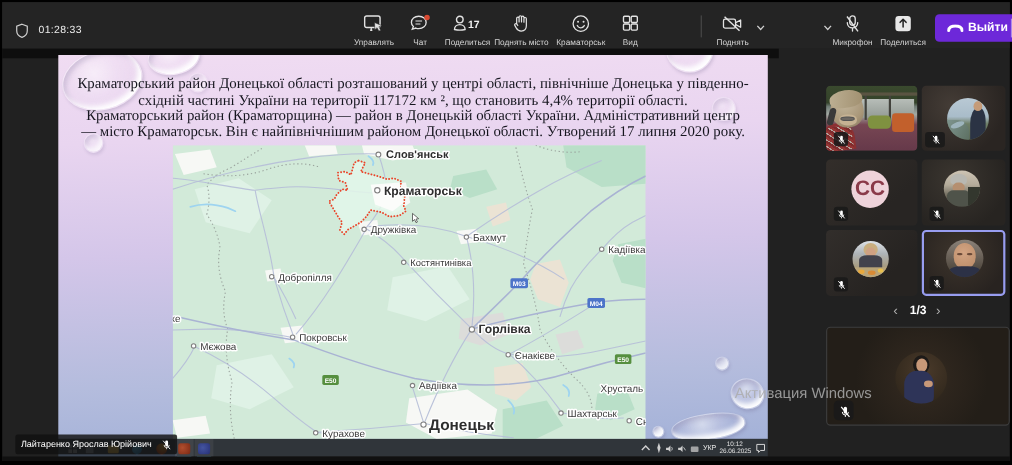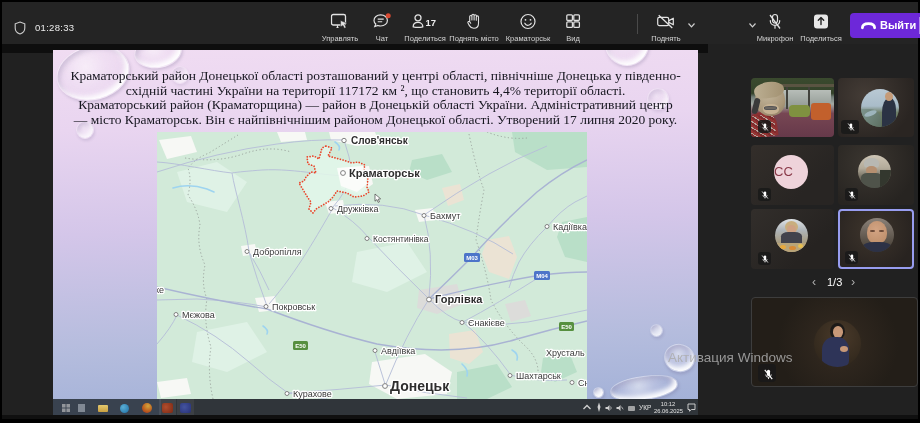--- a/index.html
+++ b/index.html
@@ -335,20 +335,27 @@
         <path d="M0.5 3 H2.5 L4.5 1 V7 L2.5 5 H0.5 Z" fill="#cfcfcf"></path>
         <line x1="5.4" y1="2.6" x2="7.2" y2="5.4" stroke="#cfcfcf" stroke-width="0.8"></line>
       </svg>
     <div style="position:absolute;left:575px;top:7px;width:7px;height:5px;background:rgba(200,200,200,0.75);border-radius:1px;"></div>
     <span style="position:absolute;left:586px;top:5px;font-size:6.5px;color:#e2e2e2;">УКР</span>
     <div style="position:absolute;left:601px;top:2px;width:28px;text-align:center;font-size:5.8px;line-height:6.5px;color:#e2e2e2;">10:12<br>26.06.2025</div>
     <svg style="position:absolute;left:634px;top:4px" width="9" height="9" viewBox="0 0 9 9">
         <path d="M1 1 H8 V6.5 H4.5 L2.5 8.2 V6.5 H1 Z" fill="none" stroke="#d8d8d8" stroke-width="0.9"></path>
       </svg>
   </div>
+  <div id="nlabel">Лайтаренко Ярослав Юрійович
+    <svg style="position:absolute;right:4px;top:4px" width="11" height="11" viewBox="0 0 16 16">
+        <path d="M8 2.2 a1.9 1.9 0 0 1 1.9 1.9 V8 a1.9 1.9 0 0 1-3.8 0 V4.1 A1.9 1.9 0 0 1 8 2.2 Z" fill="#fff"></path>
+        <path d="M4.6 8 a3.4 3.4 0 0 0 6.8 0 M8 11.4 V13.6" stroke="#fff" stroke-width="1.1" fill="none"></path>
+        <line x1="3.4" y1="2.4" x2="12.6" y2="13.6" stroke="#fff" stroke-width="1.2"></line>
+      </svg>
+  </div>
 
   <div class="tile" style="left:749px;top:76px;width:83px;height:59px;">
     <div style="position:absolute;inset:0;background:linear-gradient(180deg,#3a4a2e 0%,#34422a 26%,#707c76 32%,#a3aaa4 44%,#774653 60%,#66394a 100%);"></div>
     <div style="position:absolute;left:30px;top:12px;width:50px;height:17px;background:linear-gradient(#b7bdb8,#939b95);"></div>
     <div style="position:absolute;left:35px;top:8px;width:2px;height:23px;background:#42423c;"></div>
     <div style="position:absolute;left:57px;top:8px;width:2px;height:23px;background:#42423c;"></div>
     <div style="position:absolute;left:28px;top:6px;width:55px;height:3px;background:#5a5442;"></div>
     <div style="position:absolute;left:38px;top:27px;width:21px;height:12px;border-radius:4px;background:#7f9140;"></div>
     <div style="position:absolute;left:60px;top:25px;width:20px;height:17px;border-radius:3px;background:#c2602c;"></div>
     <div style="position:absolute;left:-2px;top:34px;width:28px;height:25px;background:#8c3032;border-radius:10px 14px 0 0;transform:rotate(-8deg);"></div>
@@ -375,21 +382,21 @@
     </div>
     <div class="micb" style="left:3px;bottom:3px;width:18px;height:14px;">
         <svg style="margin-left:3px" width="10" height="10" viewBox="0 0 16 16">
           <path d="M8 2.2 a1.9 1.9 0 0 1 1.9 1.9 V8 a1.9 1.9 0 0 1-3.8 0 V4.1 A1.9 1.9 0 0 1 8 2.2 Z" fill="#fff"></path>
           <path d="M4.6 8 a3.4 3.4 0 0 0 6.8 0 M8 11.4 V13.6" stroke="#fff" stroke-width="1.1" fill="none"></path>
           <line x1="3.4" y1="2.4" x2="12.6" y2="13.6" stroke="#fff" stroke-width="1.4"></line>
         </svg>
       </div>
   </div>
   <div class="tile" style="left:749px;top:143px;width:83px;height:60px;background:linear-gradient(135deg,#332e2a,#282523 70%);">
-    <div style="position:absolute;left:23px;top:10px;width:34px;height:34px;border-radius:50%;background:#eed3da;line-height:34px;font-size:13px;font-weight:normal;color:#8a3a49;">CC</div>
+    <div style="position:absolute;left:23px;top:10px;width:34px;height:34px;border-radius:50%;background:#eed3da;text-align:center;line-height:34px;font-size:19px;font-weight:bold;color:#8a3a49;">CC</div>
     <div class="micb" style="left:7px;bottom:4px;">
         <svg width="10" height="10" viewBox="0 0 16 16">
           <path d="M8 2.2 a1.9 1.9 0 0 1 1.9 1.9 V8 a1.9 1.9 0 0 1-3.8 0 V4.1 A1.9 1.9 0 0 1 8 2.2 Z" fill="#fff"></path>
           <path d="M4.6 8 a3.4 3.4 0 0 0 6.8 0 M8 11.4 V13.6" stroke="#fff" stroke-width="1.1" fill="none"></path>
           <line x1="3.4" y1="2.4" x2="12.6" y2="13.6" stroke="#fff" stroke-width="1.4"></line>
         </svg>
       </div>
   </div>
   <div class="tile" style="left:836px;top:143px;width:76px;height:60px;background:radial-gradient(circle at 40% 30%,#3b3630,#272421 75%);">
     <div class="av" style="left:20px;top:10px;width:33px;height:33px;background:linear-gradient(180deg,#cdc4b4 0%,#b3ab9a 40%,#6e695c 70%,#3e3b34 100%);">
@@ -434,21 +441,21 @@
     <div class="micb" style="left:5px;bottom:3px;">
         <svg width="10" height="10" viewBox="0 0 16 16">
           <path d="M8 2.2 a1.9 1.9 0 0 1 1.9 1.9 V8 a1.9 1.9 0 0 1-3.8 0 V4.1 A1.9 1.9 0 0 1 8 2.2 Z" fill="#fff"></path>
           <path d="M4.6 8 a3.4 3.4 0 0 0 6.8 0 M8 11.4 V13.6" stroke="#fff" stroke-width="1.1" fill="none"></path>
           <line x1="3.4" y1="2.4" x2="12.6" y2="13.6" stroke="#fff" stroke-width="1.4"></line>
         </svg>
       </div>
   </div>
 
   <div style="position:absolute;left:810px;top:273px;width:10px;height:14px;color:#b0b0b0;font-size:12.5px;">‹</div>
-  <div style="position:absolute;left:825px;top:274px;font-size:11px;font-weight:normal;color:#fff;">1/3</div>
+  <div style="position:absolute;left:825px;top:274px;font-size:11px;font-weight:bold;color:#fff;">1/3</div>
   <div style="position:absolute;left:849px;top:273px;width:10px;height:14px;color:#b0b0b0;font-size:12.5px;">›</div>
 
   <div class="tile" style="left:749px;top:295px;width:167px;height:90px;border:1px solid #3d3d3d;border-radius:4px;background:radial-gradient(circle 60px at 86px 46px, #3a2f20 0%, #2d251d 45%, #231e18 100%);">
     <div class="av" style="left:62px;top:22px;width:47px;height:47px;background:radial-gradient(circle at 55% 35%,#4a3a2a,#30271c 80%);">
       <div style="position:absolute;left:16px;top:3px;width:15px;height:17px;border-radius:50%;background:#1d1a18;"></div>
       <div style="position:absolute;left:19px;top:6px;width:10px;height:12px;border-radius:48%;background:#c79878;"></div>
       <div style="position:absolute;left:8px;top:17px;width:27px;height:30px;border-radius:42% 42% 20% 20%;background:#2e3458;"></div>
       <div style="position:absolute;left:26px;top:26px;width:8px;height:6px;border-radius:50%;background:#c79878;"></div>
     </div>
     <div class="micb" style="left:6px;bottom:4px;width:18px;height:18px;border-radius:4px;">

